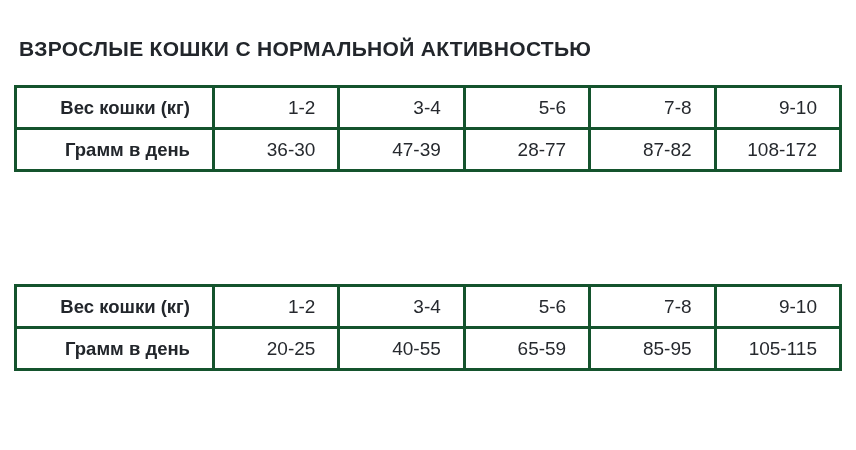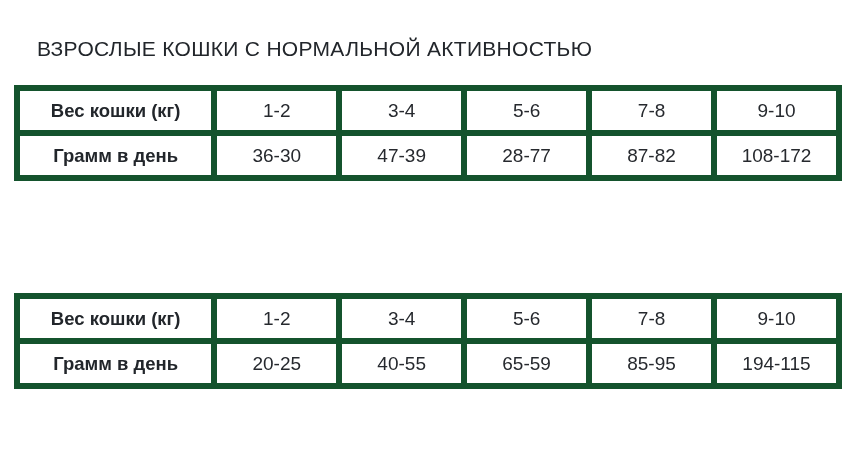--- a/index.html
+++ b/index.html
@@ -11,44 +11,44 @@
   }
   .page {
     width: 856px;
     height: 450px;
     box-sizing: border-box;
     padding: 37px 14px 0 14px;
     overflow: hidden;
     background: #ffffff;
   }
   .section-title {
-    margin: 0 0 24px 23px;
+    margin: 0 0 24px 5px;
     font-size: 21px;
     line-height: 24px;
-    font-weight: normal;
+    font-weight: bold;
     letter-spacing: 0.3px;
     color: #22262b;
   }
   .section + .section {
     margin-top: 112px;
   }
   table.feeding-table {
     width: 828px;
     border-collapse: collapse;
     table-layout: fixed;
     background: #ffffff;
   }
   table.feeding-table col.label-col { width: 24%; }
   table.feeding-table col.data-col  { width: 15.2%; }
   table.feeding-table th,
   table.feeding-table td {
-    border: 6px solid #14532d;
+    border: 3px solid #14532d;
     height: 39px;
     padding: 0 22px;
-    text-align: center;
+    text-align: right;
     vertical-align: middle;
     font-size: 19px;
     color: #26292e;
     background: #ffffff;
   }
   table.feeding-table th {
     font-weight: bold;
     font-size: 18.5px;
     color: #22262b;
   }
@@ -108,19 +108,19 @@
           <td>5-6</td>
           <td>7-8</td>
           <td>9-10</td>
         </tr>
         <tr>
           <th>Грамм в день</th>
           <td>20-25</td>
           <td>40-55</td>
           <td>65-59</td>
           <td>85-95</td>
-          <td>194-115</td>
+          <td>105-115</td>
         </tr>
       </tbody>
     </table>
   </div>
 
 </div>
 
 </body></html>

